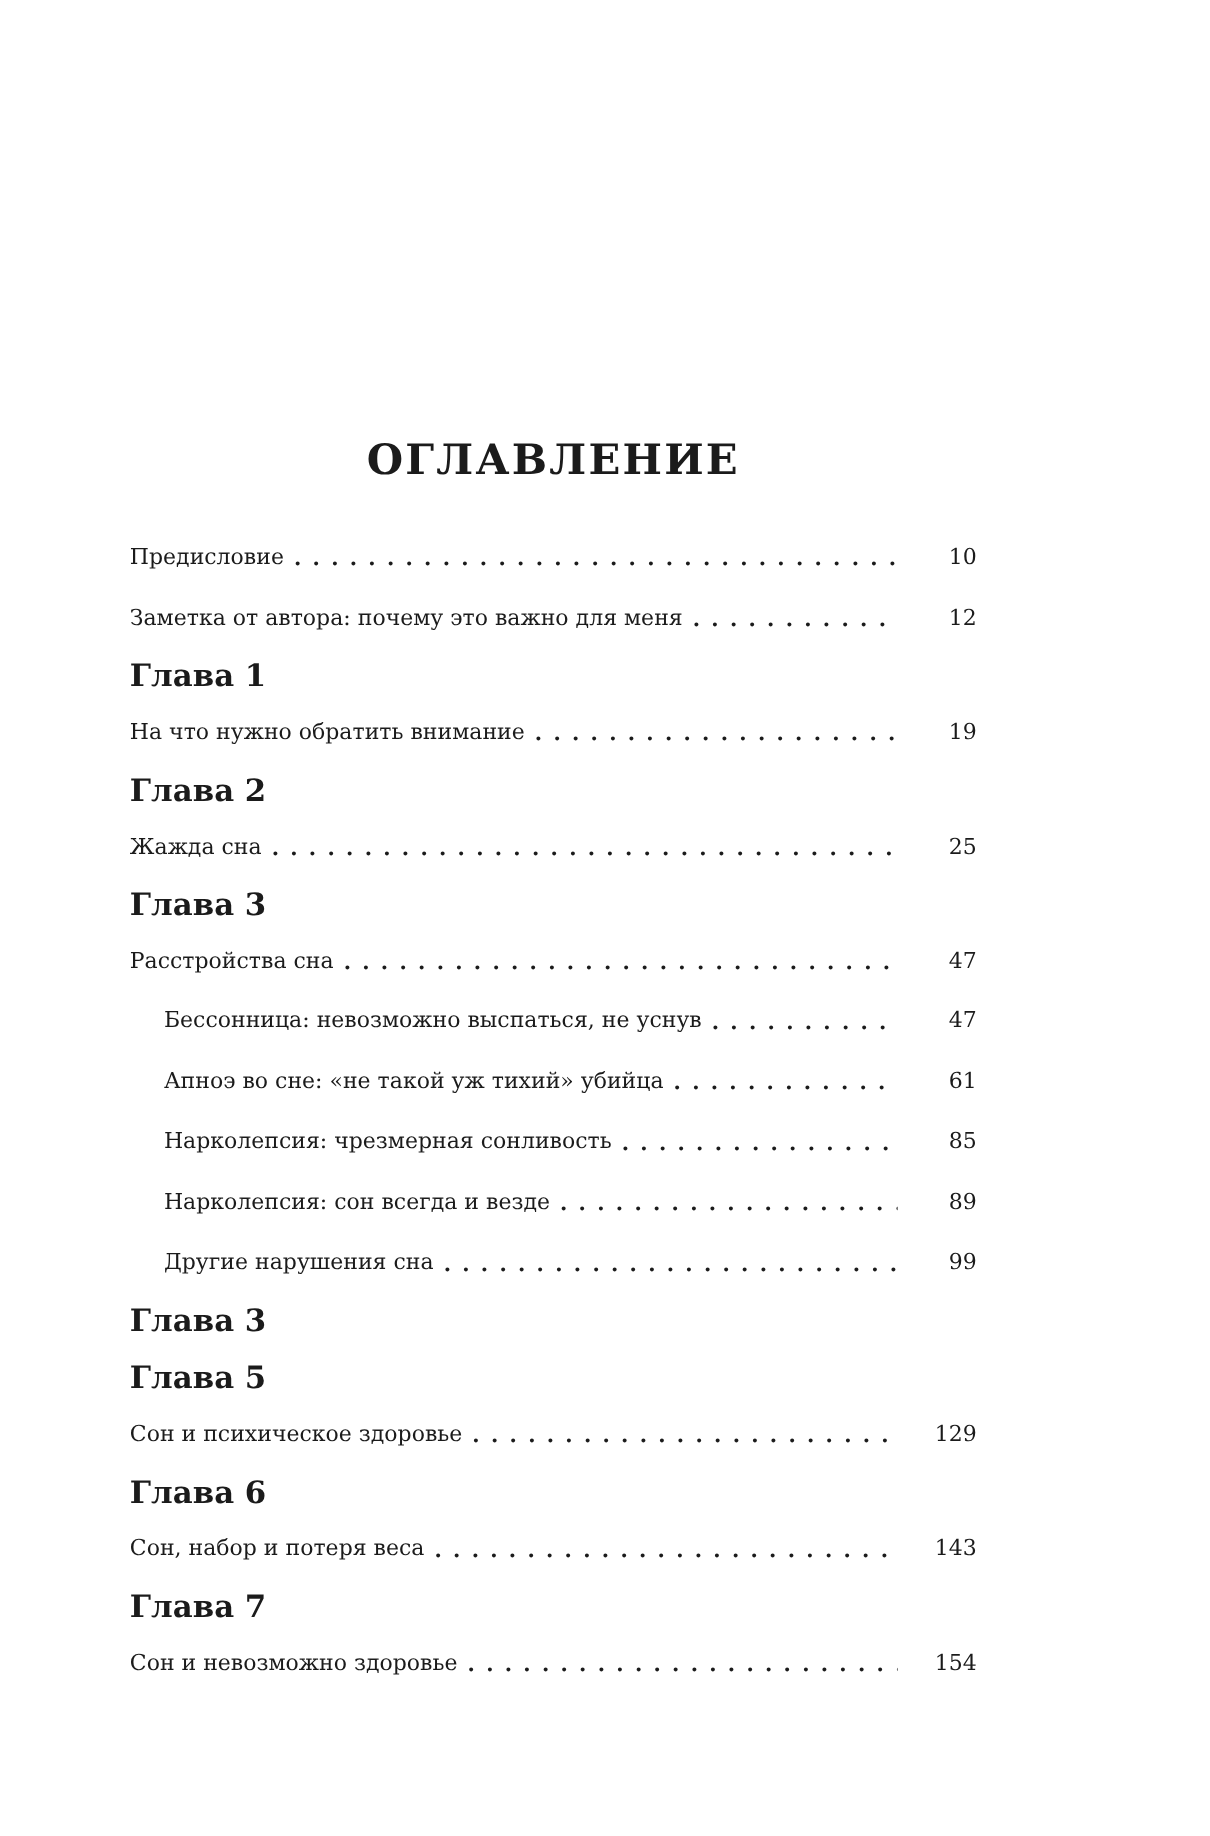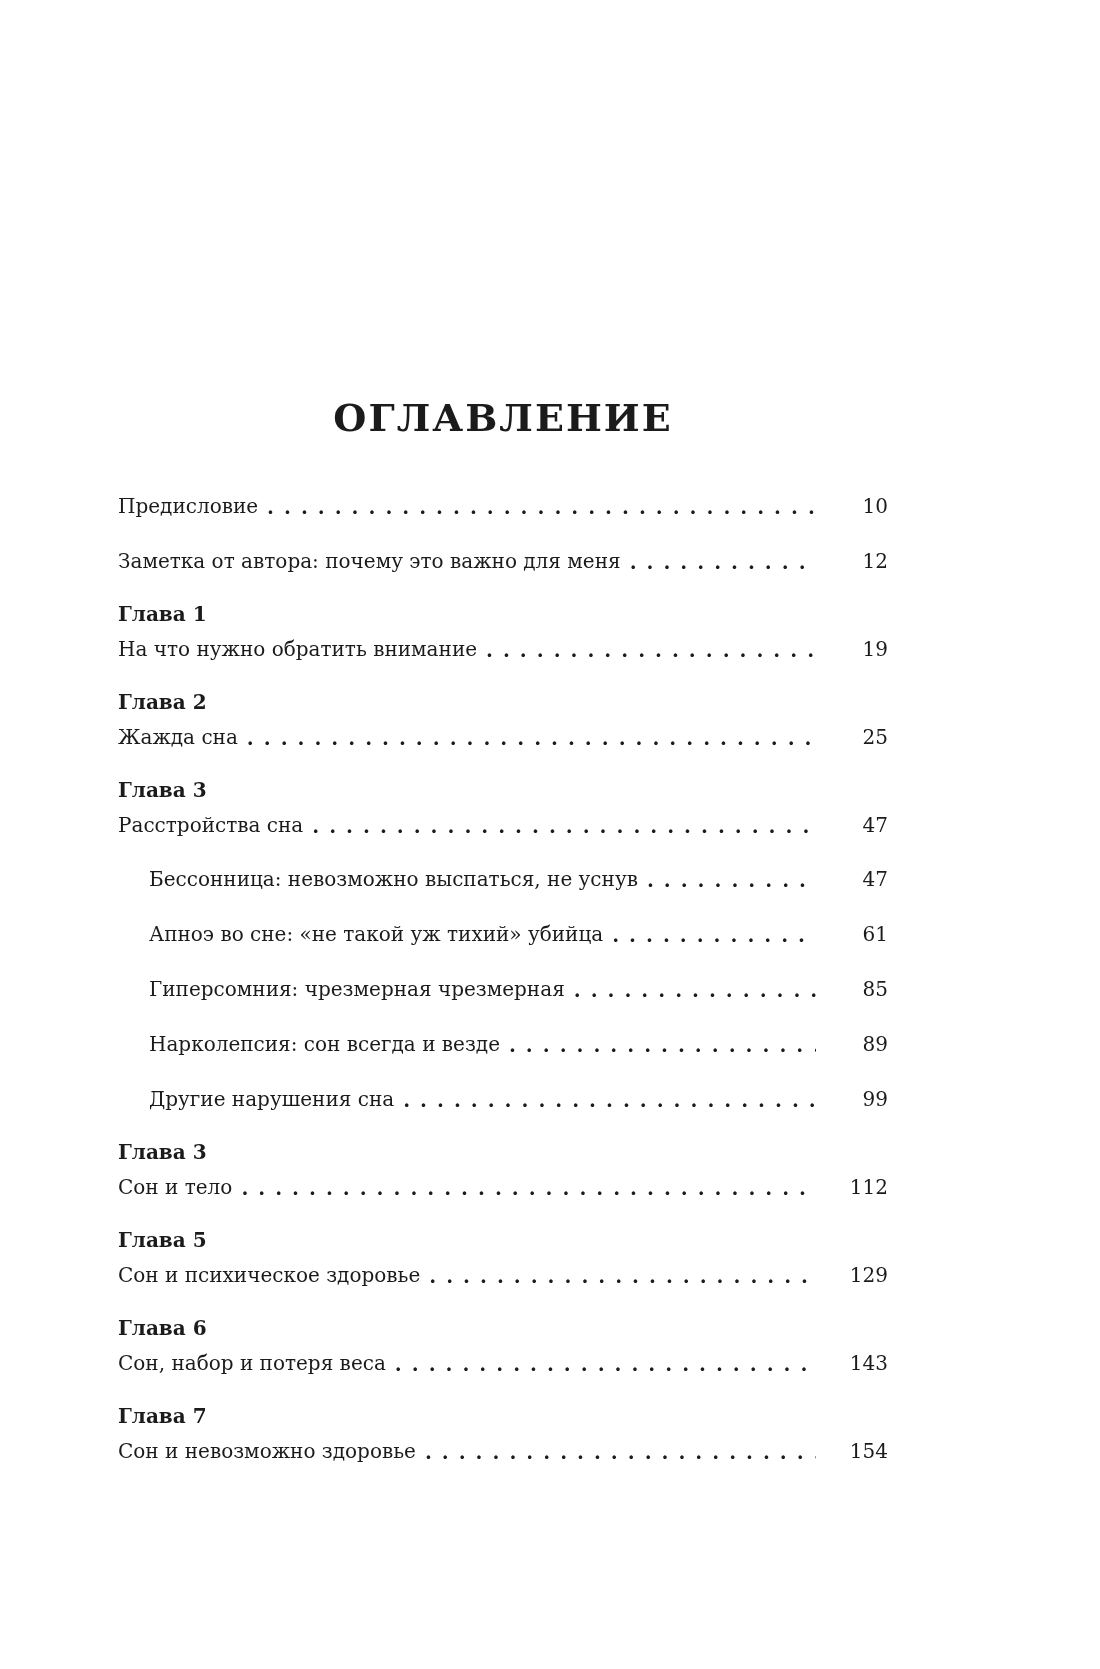--- a/index.html
+++ b/index.html
@@ -54,26 +54,26 @@
     letter-spacing: 8px;
     font-size: 28px;
   }
   .pg {
     flex: 0 0 auto;
     min-width: 56px;
     text-align: right;
     padding-left: 16px;
   }
   .heading {
-    font-size: 20px;
+    font-size: 28px;
     line-height: 33px;
     font-weight: bold;
   }
   .chapter .row {
-    margin-top: 0;
+    margin-top: 16px;
   }
   .sublist {
     margin-top: 18px;
   }
   .sublist .row + .row {
     margin-top: 19px;
   }
   .row.sub {
     padding-left: 31px;
   }
@@ -129,44 +129,39 @@
           <span class="lbl">Бессонница: невозможно выспаться, не уснув</span>
           <span class="dots"></span>
           <span class="pg">47</span>
         </div>
         <div class="row sub">
           <span class="lbl">Апноэ во сне: «не такой уж тихий» убийца</span>
           <span class="dots"></span>
           <span class="pg">61</span>
         </div>
         <div class="row sub">
-          <span class="lbl">Гиперсомния: чрезмерная чрезмерная</span>
+          <span class="lbl">Нарколепсия: чрезмерная сонливость</span>
           <span class="dots"></span>
           <span class="pg">85</span>
         </div>
         <div class="row sub">
           <span class="lbl">Нарколепсия: сон всегда и везде</span>
           <span class="dots"></span>
           <span class="pg">89</span>
         </div>
         <div class="row sub">
           <span class="lbl">Другие нарушения сна</span>
           <span class="dots"></span>
           <span class="pg">99</span>
         </div>
       </div>
     </div>
 
     <div class="chapter">
       <div class="heading">Глава 3</div>
-      <div class="row">
-        <span class="lbl">Сон и тело</span>
-        <span class="dots"></span>
-        <span class="pg">112</span>
-      </div>
     </div>
 
     <div class="chapter">
       <div class="heading">Глава 5</div>
       <div class="row">
         <span class="lbl">Сон и психическое здоровье</span>
         <span class="dots"></span>
         <span class="pg">129</span>
       </div>
     </div>

